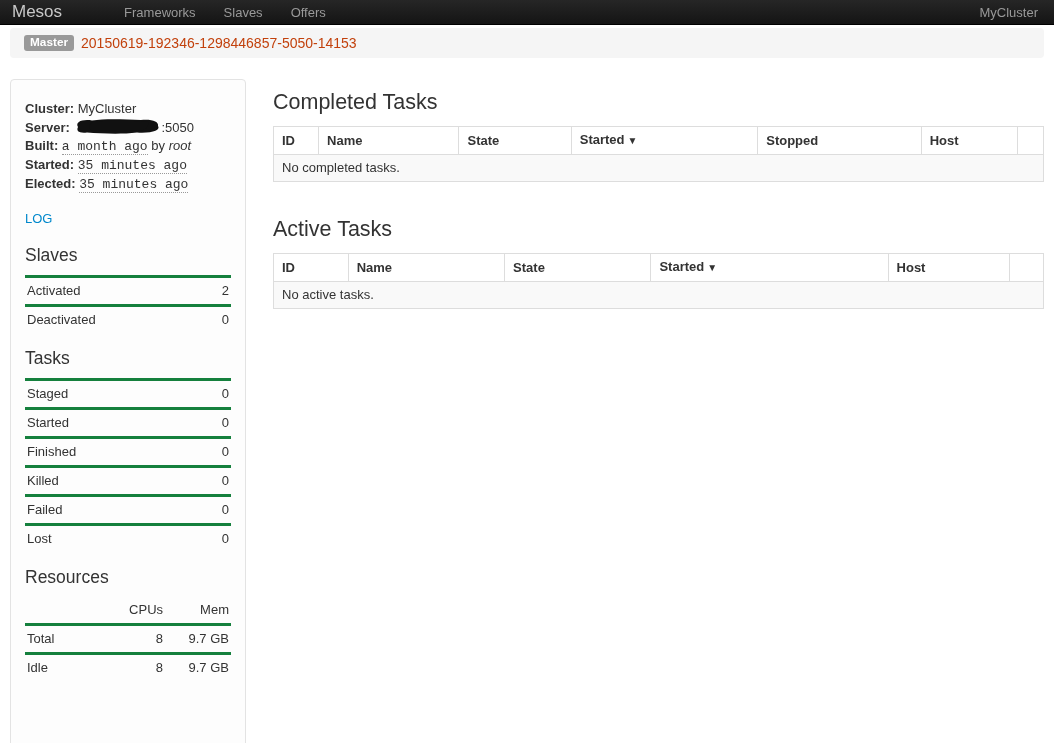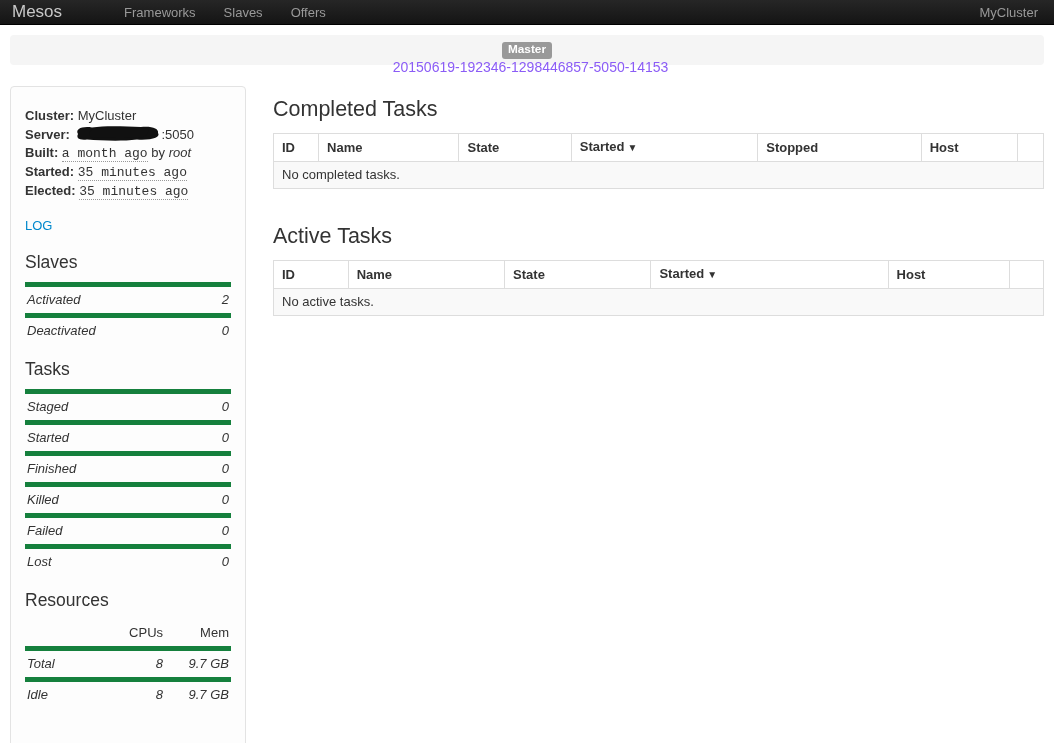--- a/index.html
+++ b/index.html
@@ -34,40 +34,39 @@
     font-size: 13px;
     padding: 6px 14px;
     cursor: pointer;
   }
   .navbar .spacer { flex: 1; }
   .navbar .navbar-text { color: #999; font-size: 13px; padding-right: 4px; }
 
   
   .container { padding: 0 10px; }
   .breadcrumb {
-    margin-top: 10px;
+    margin-top: 3px;
     background: #f5f5f5;
     border-radius: 4px;
     padding: 7px 14px;
     height: 30px;
     display: flex;
     align-items: center;
-    flex-direction: column;
   }
   .badge {
     background: #999;
     color: #fff;
     font-size: 11.8px;
     font-weight: bold;
     padding: 2px 6px 3px;
     border-radius: 3px;
     line-height: 1;
   }
   .breadcrumb .crumb-id {
-    color: #8b5cf6;
+    color: #c2410c;
     font-size: 14px;
     margin-left: 7px;
   }
 
   
   .row { display: flex; align-items: flex-start; }
 
   
   .sidebar {
     width: 236px;
@@ -99,21 +98,21 @@
     line-height: 22px;
   }
   table.stats { width: 100%; border-collapse: collapse; }
   table.stats td, table.stats th {
     padding: 5px 2px;
     font-size: 13px;
     line-height: 16px;
     text-align: left;
     font-weight: normal;
   }
-  table.stats tr.bordered td { border-top: 5px solid #15803d; font-style: italic; }
+  table.stats tr.bordered td { border-top: 3px solid #15803d; }
   table.stats td.num, table.stats th.num { text-align: right; }
   table.res col.c-label { width: 40%; }
   table.res col.c-cpus { width: 28%; }
   table.res col.c-mem  { width: 32%; }
 
   
   .main { flex: 1; margin-left: 27px; padding-top: 31px; }
   .main h2 {
     font-size: 21.5px;
     font-weight: normal;

